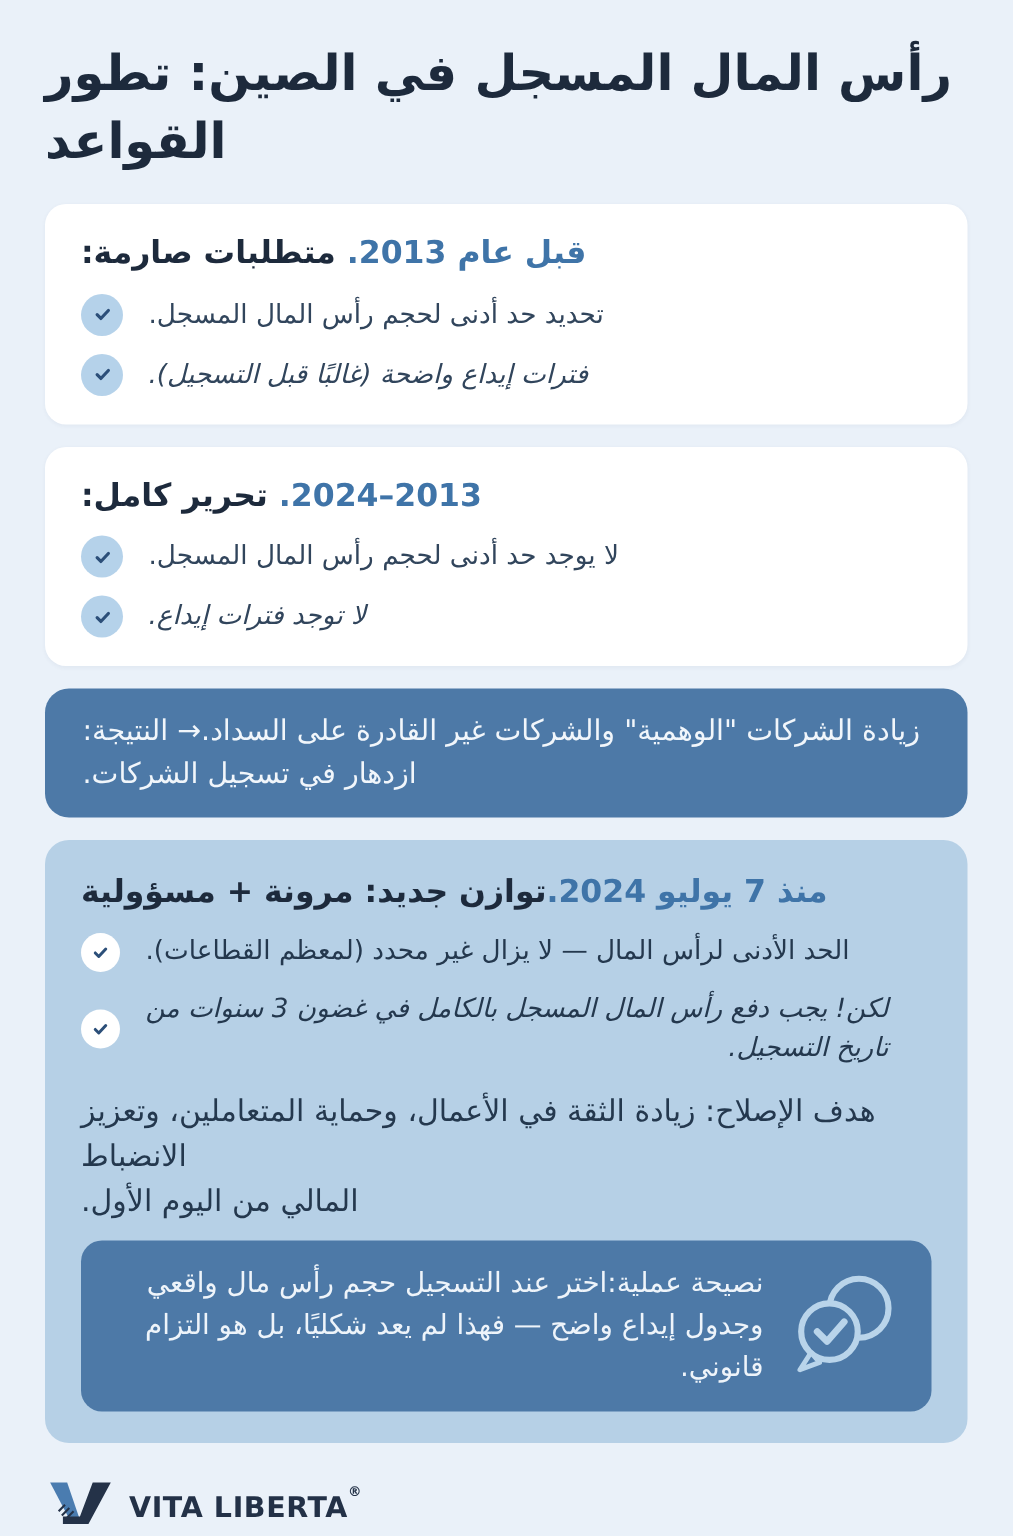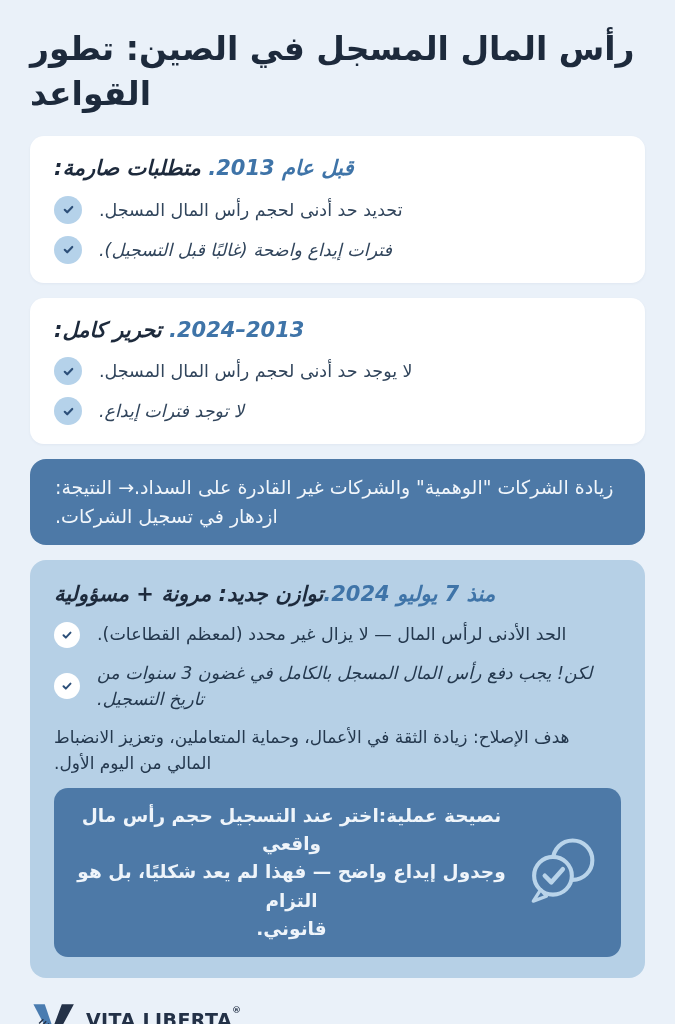--- a/index.html
+++ b/index.html
@@ -12,55 +12,55 @@
   .page-title{
     margin:0 0 20px;font-size:33px;font-weight:700;line-height:1.37;
     color:#1d2a3c;text-align:left;white-space:pre-line;
   }
   .card{
     background:#ffffff;border-radius:14px;padding:19px 24px;margin-bottom:15px;
     box-shadow:0 1px 3px rgba(40,60,90,.05);
   }
   .card-heading{
     margin:0 0 13px;font-size:21px;font-weight:700;line-height:1.3;
-    color:#1d2a3c;text-align:left;font-style:italic;
+    color:#1d2a3c;text-align:left;
   }
   .accent{color:#3f74a8;}
   .bullet{display:flex;align-items:center;gap:17px;}
   .bullet + .bullet{margin-top:12px;font-style:italic;}
   .check-circle{
     width:28px;height:28px;flex:0 0 28px;border-radius:50%;
     background:#b5d2ea;display:flex;align-items:center;justify-content:center;
   }
   .bullet-text{
     margin:0;font-size:17.5px;line-height:1.5;color:#31455c;
-    text-align:left;white-space:pre-line;
+    text-align:right;white-space:pre-line;
   }
   .banner{
     background:#4d79a7;border-radius:16px;padding:14px 25px;margin-bottom:15px;
     color:#f1f6fb;font-size:19px;line-height:1.53;
     text-align:left;white-space:pre-line;
   }
   .reform-card{
     background:#b6d0e6;border-radius:16px;padding:21px 24px 21px;margin-bottom:0;
     box-shadow:none;
   }
   .reform-card .check-circle{background:#ffffff;width:26px;height:26px;flex:0 0 26px;}
   .reform-card .bullet-text{color:#24384e;}
   .reform-para{
-    margin:13px 0 12px;font-size:17px;line-height:1.5;color:#24384e;
+    margin:13px 0 12px;font-size:20px;line-height:1.5;color:#24384e;
     text-align:left;white-space:pre-line;
   }
   .tip-box{
     background:#4d79a7;border-radius:14px;padding:14px 18px 14px 20px;
     display:flex;align-items:center;gap:12px;
   }
   .tip-text{
     flex:1;margin:0;color:#eef4fa;font-size:18.5px;line-height:1.52;
-    text-align:center;white-space:pre-line;font-weight:bold;
+    text-align:right;white-space:pre-line;
   }
   .tip-icon{flex:0 0 82px;}
   .footer{display:flex;align-items:center;gap:10px;margin-top:24px;padding-left:2px;}
   .brand-text{
     font-size:19px;font-weight:800;letter-spacing:.4px;color:#233147;
   }
   .brand-tm{font-size:9px;vertical-align:top;color:#233147;position:relative;top:-4px;}
 </style>
 </head>
 <body>

